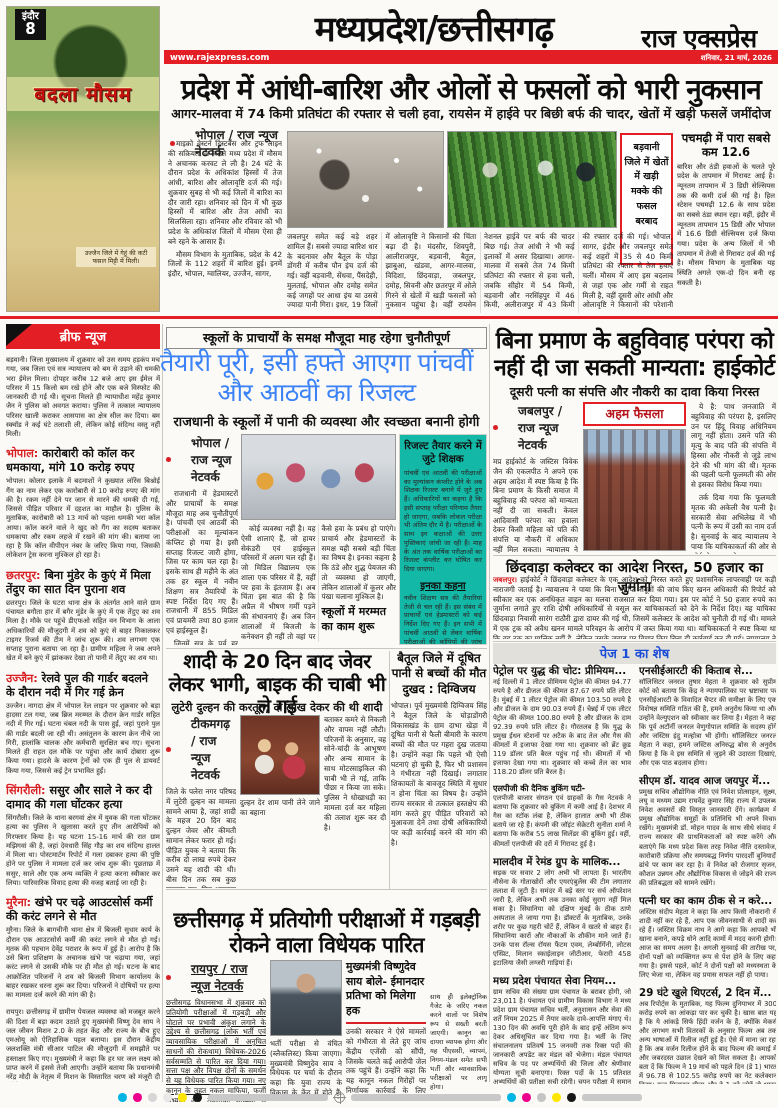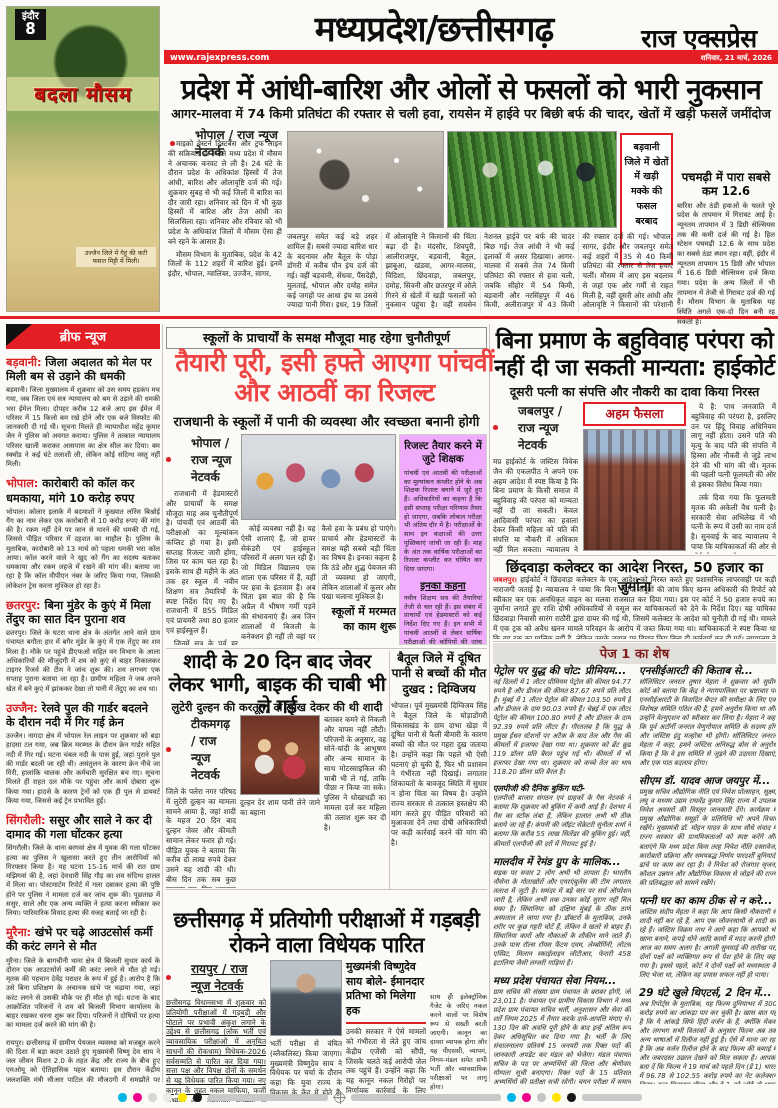--- a/index.html
+++ b/index.html
@@ -53,57 +53,57 @@
       radial-gradient(circle at 85% 60%, #fff 0 2px, rgba(255,255,255,0) 3px),
       linear-gradient(180deg,#c9c4ba 0,#aba49a 55%,#8f887e 100%); }
   .ph-maize { left:447px; top:131px; width:170px; height:97px;
     background:
       radial-gradient(circle at 25% 40%, rgba(230,225,215,.8) 0 7px, rgba(0,0,0,0) 8px),
       radial-gradient(circle at 58% 38%, rgba(240,240,240,.8) 0 7px, rgba(0,0,0,0) 8px),
       radial-gradient(circle at 82% 42%, rgba(30,35,45,.9) 0 9px, rgba(0,0,0,0) 10px),
       repeating-linear-gradient(82deg,#3c7a2e 0 5px,#5b9c42 5px 9px,#2f5e23 9px 13px); }
   .red-note { left:620px; top:133px; width:53px; height:132px; background:#fff; border:2px solid #e31e25;
     font-size:9.5px; font-weight:bold; line-height:1.55; text-align:center; padding:5px 2px; color:#111; }
-  .weather-box { left:677px; top:131px; width:98px; height:184px;margin-top:39px; }
+  .weather-box { left:677px; top:131px; width:98px; height:184px; }
   .weather-title { font-size:11.5px; font-weight:bold; text-align:center; line-height:1.25; margin-bottom:3px; color:#0d0d0d; }
   .weather-body { font-size:7px; line-height:1.38; text-align:justify; color:#202020; }
   .lead-bottom { left:287px; top:232px; width:386px; height:81px;
     column-count:4; column-gap:8px; column-rule:1px solid #ddd; }
   .red-rule { left:0; top:316px; width:778px; height:3px; background:#e31e25; }
 
   
   .sidebar { left:6px; top:324px; width:154px; height:758px; overflow:hidden; }
   .brief-banner { position:relative; background:#e31e25; color:#fff; font-size:13px; font-weight:bold;
     text-align:center; padding:3px 0 4px; margin-bottom:7px; }
   .brief-banner .tri { position:absolute; left:0; top:0; width:0; height:0;
     border-top:22px solid #111; border-right:26px solid transparent; }
   .brief-item { margin-bottom:8px; }
   .brief-head { font-size:11.3px; font-weight:bold; line-height:1.25; color:#101010; margin-bottom:2px; }
   .brief-head .city { color:#d92025; }
   .brief-body { font-size:6.9px; line-height:1.34; text-align:justify; color:#2a2a2a; }
 
   
   .kicker { left:166px; top:327px; width:321px; border:1px solid #8c8c8c; font-size:12.3px; font-weight:bold;
     text-align:center; padding:1px 0 2px; color:#101010; }
-  .school-head { left:174px; top:348px; width:321px; font-size:25px; line-height:1.2; font-weight:bold;
-    text-align:center; color:#ef4444; letter-spacing:-0.5px; }
+  .school-head { left:156px; top:348px; width:321px; font-size:25px; line-height:1.2; font-weight:normal;
+    text-align:center; color:#3b82f6; letter-spacing:-0.5px; }
   .school-sub { left:166px; top:412px; width:321px; font-size:13px; font-weight:bold; text-align:center; color:#141414; }
   .school-row { left:166px; top:434px; width:321px; height:211px; display:flex; gap:3px; }
   .school-colA { width:72px; flex:0 0 auto; }
   .school-mid { width:155px; flex:0 0 auto; }
   .ph-class { width:155px; height:86px; margin-bottom:4px;
     background:
       radial-gradient(circle at 15% 55%, #e5a33c 0 8px, rgba(0,0,0,0) 9px),
       radial-gradient(circle at 35% 45%, #c2526b 0 9px, rgba(0,0,0,0) 10px),
       radial-gradient(circle at 58% 52%, #7a93b8 0 9px, rgba(0,0,0,0) 10px),
       radial-gradient(circle at 80% 45%, #b8475a 0 9px, rgba(0,0,0,0) 10px),
       linear-gradient(180deg,#d8dce0 0 30%, #c3c9cf 60%, #aeb4ba 100%); }
   .school-midtxt { column-count:2; column-gap:6px; column-rule:1px solid #ddd; height:118px; overflow:hidden; }
-  .mid-subhead { font-size:11px; font-weight:bold; text-align:right; line-height:1.3; margin:3px 0; color:#101010; }
-  .graybox { width:88px; flex:0 0 auto; background:#f0abfc; border:1px solid #d0d0ca; padding:4px 4px; }
+  .mid-subhead { font-size:11px; font-weight:bold; text-align:left; line-height:1.3; margin:3px 0; color:#101010; }
+  .graybox { width:88px; flex:0 0 auto; background:#14b8a6; border:1px solid #d0d0ca; padding:4px 4px; }
   .graybox-title { font-size:10.3px; font-weight:bold; text-align:center; line-height:1.3; margin-bottom:3px; color:#101010; }
   .graybox-body { font-size:6.5px; line-height:1.35; text-align:justify; color:#2a2a2a; }
   .quote-title { font-size:10px; font-weight:bold; text-align:center; text-decoration:underline; margin:4px 0 2px; color:#101010; }
 
   
   .court-head { left:493px; top:327px; width:283px; font-size:22.5px; line-height:1.18; font-weight:bold;
     text-align:center; color:#0c0c0c; letter-spacing:-0.5px; }
   .court-sub { left:493px; top:383px; width:283px; font-size:12.3px; font-weight:bold; text-align:center; color:#141414; }
   .court-row { left:493px; top:402px; width:283px; height:152px; display:flex; gap:5px; }
   .court-col { width:85px; flex:0 0 auto; }
@@ -114,24 +114,24 @@
     background:
       repeating-linear-gradient(90deg, rgba(60,25,20,.35) 0 4px, rgba(0,0,0,0) 4px 12px),
       linear-gradient(180deg,#9db8d0 0 18%, #8a4a3a 30%, #7c4234 70%, #6b3a2e 100%); }
   
   .chh-head { left:493px; top:557px; width:283px; font-size:13.8px; font-weight:bold; text-align:center; color:#0d0d0d; }
   .chh-body { left:493px; top:575px; width:283px; height:64px; }
   .chh-body .lead-city { color:#d92025; font-weight:bold; }
 
   
   .p1-banner { left:493px; top:643px; width:283px; background:#e2e0da; font-size:13px; font-weight:bold;
-    text-align:center; padding:1px 0 2px; color:#7f1d1d; }
+    text-align:center; padding:1px 0 2px; color:#1d4ed8; }
   .p1-cols { left:493px; top:663px; width:283px; height:421px; display:flex; gap:8px; overflow:hidden; }
   .p1-col { width:138px; flex:0 0 auto; overflow:hidden; }
-  .p1-item { margin-bottom:5px;font-style:italic; }
+  .p1-item { margin-bottom:5px; }
   .p1-head { font-size:10.3px; font-weight:bold; color:#101010; margin-bottom:1px; }
   .p1-body { font-size:6.8px; line-height:1.33; text-align:justify; color:#2a2a2a; }
 
   
   .bride-head { left:166px; top:651px; width:222px; font-size:19.5px; line-height:1.16; font-weight:bold;
     text-align:center; color:#0c0c0c; letter-spacing:-0.5px; }
   .bride-sub { left:166px; top:699px; width:222px; font-size:11.3px; font-weight:bold; text-align:center; color:#141414; }
   .bride-row { left:166px; top:715px; width:222px; height:173px; display:flex; gap:4px; }
   .bride-colA { width:70px; flex:0 0 auto; }
   .bride-colPh { width:80px; flex:0 0 auto; }
@@ -220,21 +220,20 @@
   <div class="abs hrule" style="left:493px; top:555px; width:283px;"></div>
   <div class="abs hrule" style="left:493px; top:641px; width:283px;"></div>
 
   <div class="abs sidebar">
     <div class="brief-banner">
       <span class="tri"></span>
       <span>ब्रीफ न्यूज</span>
     </div>
 
     <div class="brief-item">
-      <div class="brief-head"><span class="city">बड़वानी:</span> <span>जिला अदालत को मेल पर मिली बम से उड़ाने की धमकी</span></div>
       <div class="brief-body">बड़वानी। जिला मुख्यालय में शुक्रवार को उस समय हड़कंप मच गया, जब जिला एवं सत्र न्यायालय को बम से उड़ाने की धमकी भरा ईमेल मिला। दोपहर करीब 12 बजे आए इस ईमेल में परिसर में 15 किलो बम रखे होने और एक बजे विस्फोट की जानकारी दी गई थी। सूचना मिलते ही न्यायाधीश महेंद्र कुमार जैन ने पुलिस को अवगत कराया। पुलिस ने तत्काल न्यायालय परिसर खाली कराकर आसपास का क्षेत्र सील कर दिया। बम स्क्वॉड ने कई घंटे तलाशी ली, लेकिन कोई संदिग्ध वस्तु नहीं मिली।</div>
     </div>
     <div class="brief-item">
       <div class="brief-head"><span class="city">भोपाल:</span> <span>कारोबारी को कॉल कर धमकाया, मांगे 10 करोड़ रुपए</span></div>
       <div class="brief-body">भोपाल। कोलार इलाके में बदमाशों ने कुख्यात लॉरेंस बिश्नोई गैंग का नाम लेकर एक कारोबारी से 10 करोड़ रुपए की मांग की है। रकम नहीं देने पर जान से मारने की धमकी दी गई, जिससे पीड़ित परिवार में दहशत का माहौल है। पुलिस के मुताबिक, कारोबारी को 13 मार्च को पहला धमकी भरा कॉल आया। कॉल करने वाले ने खुद को गैंग का सदस्य बताकर धमकाया और रकम लहजे में रखने की मांग की। बताया जा रहा है कि कॉल वीपीएन नंबर के जरिए किया गया, जिसकी लोकेशन ट्रेस करना मुश्किल हो रहा है।</div>
     </div>
     <div class="brief-item">
       <div class="brief-head"><span class="city">छतरपुर:</span> <span>बिना मुंडेर के कुएं में मिला तेंदुए का सात दिन पुराना शव</span></div>
       <div class="brief-body">छतरपुर। जिले के घटरा थाना क्षेत्र के अंतर्गत आने वाले ग्राम पंचायत बगौता हार में बगैर मुंडेर के कुएं में एक तेंदुए का शव मिला है। मौके पर पहुंचे डीएफओ सहित वन विभाग के आला अधिकारियों की मौजूदगी में शव को कुएं से बाहर निकालकर टाइगर रिजर्व की टीम ने जांच शुरू की। शव लगभग एक सप्ताह पुराना बताया जा रहा है। ग्रामीण महिला ने जब अपने खेत में बने कुएं में झांककर देखा तो पानी में तेंदुए का शव था।</div>
     </div>

